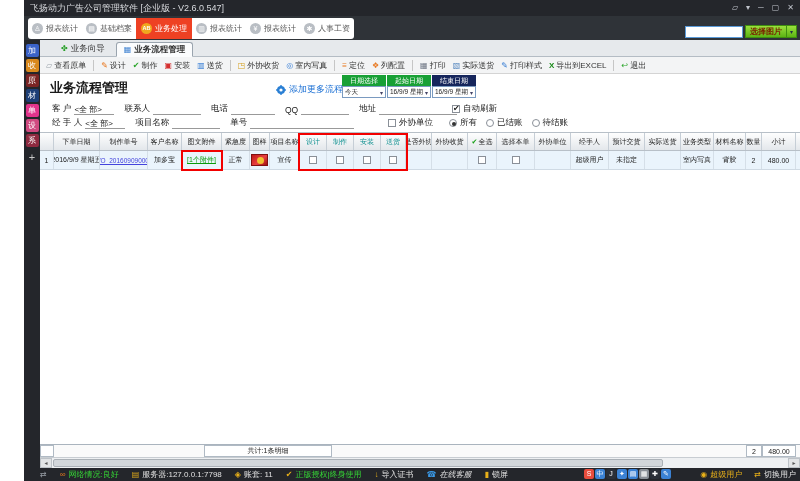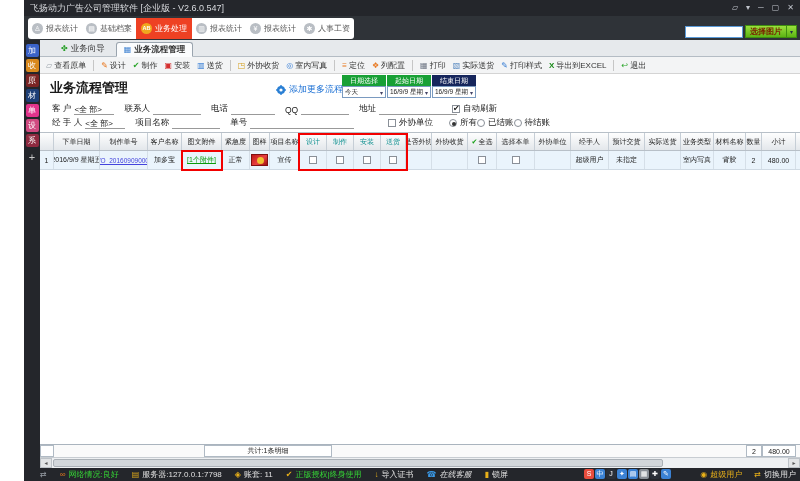--- a/index.html
+++ b/index.html
@@ -57,21 +57,21 @@
   .filter-area { height:32px; position:relative; flex:none; font-size:8.5px; color:#222; }
   .f-row { position:absolute; left:12px; display:flex; align-items:flex-end; height:12px; }
   .f-row.r1 { top:3px; } .f-row.r2 { top:17px; }
   .f-label { margin-right:3px; white-space:nowrap; }
   .f-input { border-bottom:1px solid #999; height:11px; margin-right:10px; font-size:8px; color:#222; white-space:nowrap; overflow:hidden; }
   .chk-row { position:absolute; display:flex; align-items:center; gap:3px; white-space:nowrap; }
   .cb { width:8px; height:8px; border:1px solid #8a9098; background:#fff; display:inline-block; position:relative; flex:none; }
   .cb.checked::after { content:"✔"; position:absolute; left:0; top:-2px; font-size:8px; color:#222; }
   .rd { width:8px; height:8px; border:1px solid #8a9098; border-radius:50%; background:#fff; display:inline-block; position:relative; flex:none; }
   .rd.sel::after { content:""; position:absolute; left:2px; top:2px; width:4px; height:4px; border-radius:50%; background:#333; }
-  .radio-group { position:absolute; left:409px; top:17px; display:flex; }
+  .radio-group { position:absolute; left:409px; top:17px; display:flex; gap:9px; }
   .radio-item { display:flex; align-items:center; gap:3px; }
 
   
   .table-wrap { flex:1; position:relative; border-top:1px solid #b8c0c8; display:flex; flex-direction:column; overflow:hidden; }
   .thead { display:flex; height:18px; background:linear-gradient(#fefefe,#e3e7eb); border-bottom:1px solid #b8c0c8; flex:none; }
   .th { flex:none; border-right:1px solid #c6ced6; font-size:7px; color:#222; display:flex; align-items:center; justify-content:center; gap:1px; overflow:hidden; white-space:nowrap; }
   .th.hl { color:#0e9090; }
   .th .chk-ico { color:#18a018; font-size:7px; }
   .trow { display:flex; height:19px; background:#eaf4fc; border-bottom:1px solid #cfdae4; flex:none; }
   .td { flex:none; border-right:1px solid #d5dfe8; font-size:7px; color:#222; display:flex; align-items:center; justify-content:center; overflow:hidden; white-space:nowrap; }

